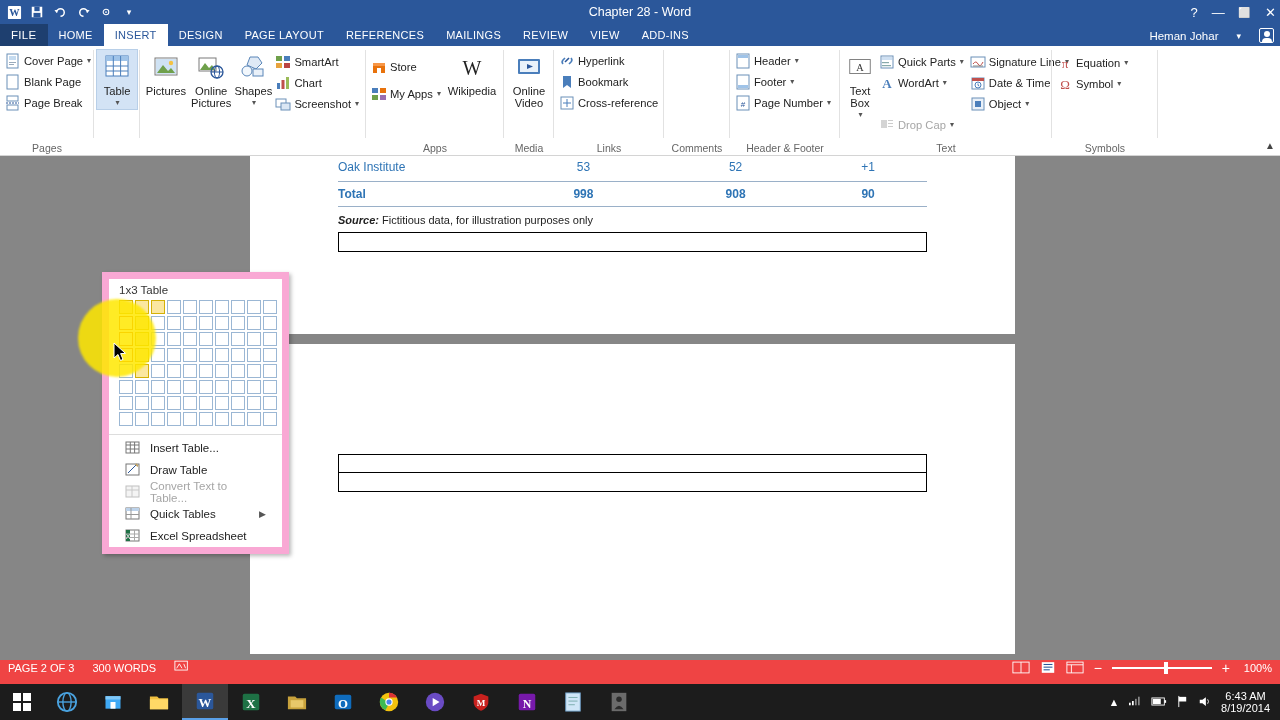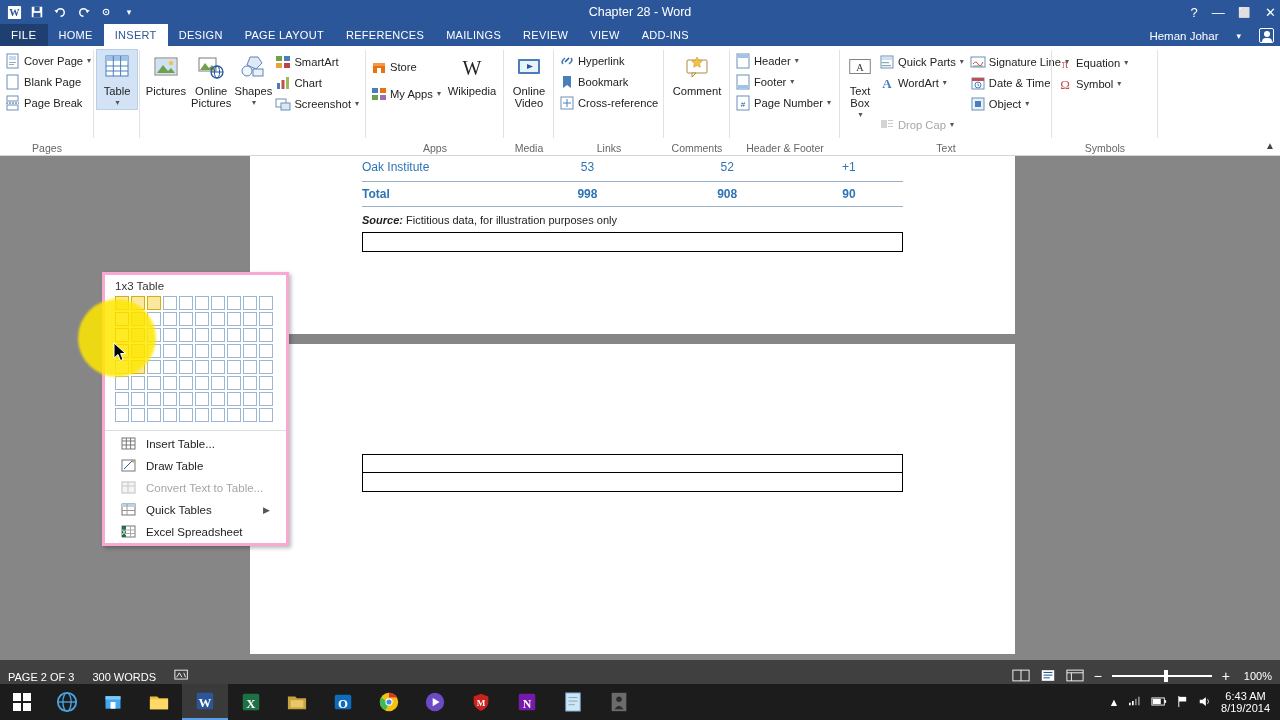--- a/index.html
+++ b/index.html
@@ -79,35 +79,35 @@
     position:absolute; left:0; top:156px; right:0; bottom:60px;
     background:#868686; overflow:hidden;
   }
   .leftpane { position:absolute; left:0; top:0; width:250px; bottom:0; background:#868686; }
   .page {
     position:absolute; left:250px; top:0; width:765px; background:#fff;
   }
   .page1 { height:178px; }
   .page2 { top:188px; height:310px; }
   .hline { height:1px; background:#9ab0c8; margin:0 0 0 0;}
-  .docmain { position:relative; padding:0 112px; }
+  .docmain { position:relative; padding:0 88px; }
   .trow { display:flex; align-items:center; height:21px; }
   .tc1 { width:170px; color:#2e74b5; }
   .tc2 { width:160px; text-align:center; color:#2e74b5; }
   .tc3 { width:150px; text-align:center; color:#2e74b5; }
   .tc4 { width:120px; text-align:center; color:#2e74b5; }
   .bold { font-weight:bold; }
   .source { font-size:11px; padding-top:7px; }
   .source i { font-style:italic; font-weight:bold; }
   .emptytbl { border:1px solid #000; height:20px; margin-top:6px; }
   .emptytbl2 { border:1px solid #000; height:19px; }
   
   .tbl-menu {
     position:absolute; left:102px; top:116px; width:187px; background:#fff;
-    border:3px solid #f9a8d4; box-shadow:2px 2px 4px rgba(0,0,0,.28); z-index:40;
+    border:7px solid #f9a8d4; box-shadow:2px 2px 4px rgba(0,0,0,.28); z-index:40;
     font-size:11.5px;
   }
   .tbl-menu-title { padding:5px 0 4px 10px; font-size:11.5px; color:#333; }
   .grid { padding:0 0 6px 10px; display:flex; flex-direction:column; gap:2px; }
   .grow { display:flex; gap:2px; }
   .cell { width:14px; height:14px; border:1px solid #9bb7d4; background:#fff; }
   .cell.sel { background:#fbe7a0; border-color:#d4b106; }
   .cell.hl { border:1px solid #e06c00; }
   .msep { height:1px; background:#ddd; margin:2px 0; }
   .mitem { display:flex; align-items:center; gap:9px; height:22px; padding:0 16px; cursor:default; }
@@ -115,22 +115,22 @@
   .mitem .sub { margin-left:auto; font-size:9px; color:#555; }
   .mi-ico { width:16px; height:16px; position:relative; display:inline-block; flex:none;}
   
   .blob {
     position:absolute; left:78px; top:143px; width:78px; height:78px; border-radius:50%;
     background:#ffe800; opacity:.85; z-index:45; filter:blur(1px);
   }
   .cursor { position:absolute; left:113px; top:186px; z-index:60; }
   
   .statusbar {
-    position:absolute; left:0; right:0; bottom:36px; height:24px; background:#404040;
-    color:#fff; font-size:11px; display:flex; align-items:flex-end; padding:0 8px;
+    position:absolute; left:0; right:0; bottom:36px; height:24px; background:#ef4444;
+    color:#fff; font-size:11px; display:flex; align-items:flex-start; padding:0 8px;
   }
   .sb-left { display:flex; align-items:center; gap:18px; }
   .sb-right { margin-left:auto; display:flex; align-items:center; gap:10px; }
   .zoomtrack { width:100px; height:2px; background:#fff; position:relative; }
   .zoomthumb { position:absolute; left:52px; top:-5px; width:4px; height:12px; background:#fff; }
   
   .taskbar {
     position:absolute; left:0; right:0; bottom:0; height:36px; background:#1c1c1c;
     display:flex; align-items:center;
   }
@@ -423,32 +423,20 @@
               </svg>
         </span>
         <span>Cross-reference</span>
       </div>
     </div>
       </div>
     <div class="glabel">Links</div>
   </div>
 
   <div class="group" style="width:66px;">
-    <div class="gbody" style="justify-content:center;">
-      <div class="bigbtn" style="width:58px;">
-        <span class="ic32">
-          <svg width="30" height="30" viewBox="0 0 30 30">
-              <rect x="5" y="7" width="20" height="13" rx="1" fill="#fff" stroke="#b28a3a"></rect>
-              <path d="M10 20 L10 24 L14 20 Z" fill="#fff" stroke="#b28a3a"></path>
-              <path d="M15 4 l1.6 3.4 3.7.5 -2.7 2.6 .7 3.7 -3.3-1.8 -3.3 1.8 .7-3.7 -2.7-2.6 3.7-.5 Z" fill="#f5c242" stroke="#c79a2b" stroke-width=".6"></path>
-            </svg>
-        </span>
-        <span class="cap">Comment</span>
-      </div>
-    </div>
     <div class="glabel">Comments</div>
   </div>
 
   <div class="group" style="width:110px;">
     <div class="gbody">
         <div class="col">
       <div class="smallbtn">
         <span class="ic">
           <svg width="16" height="16">
                 <rect x="2" y="1" width="12" height="14" fill="#fff" stroke="#6b90b8"></rect>

